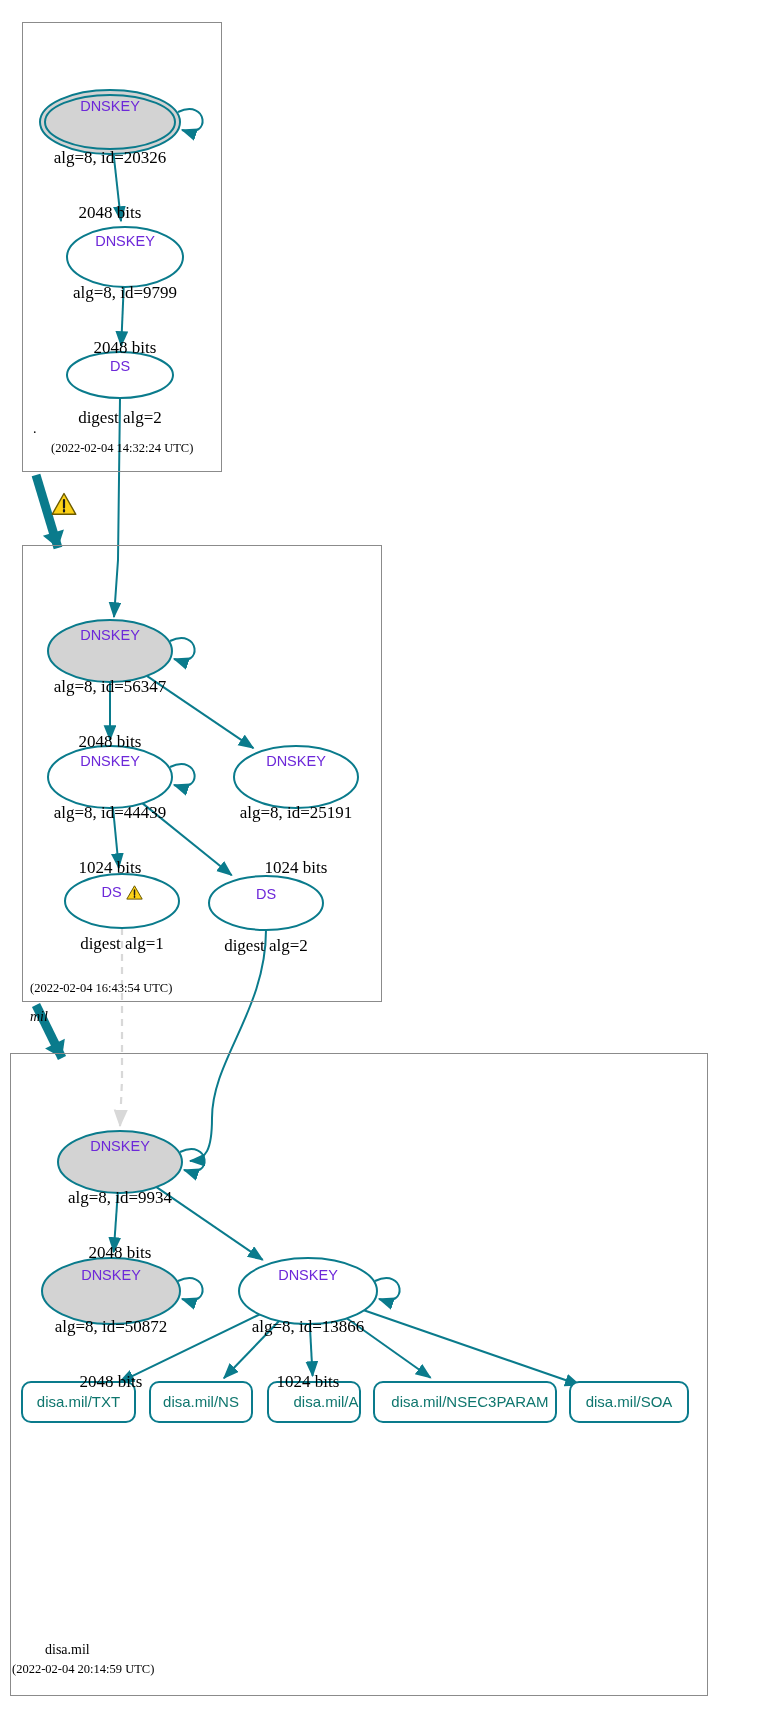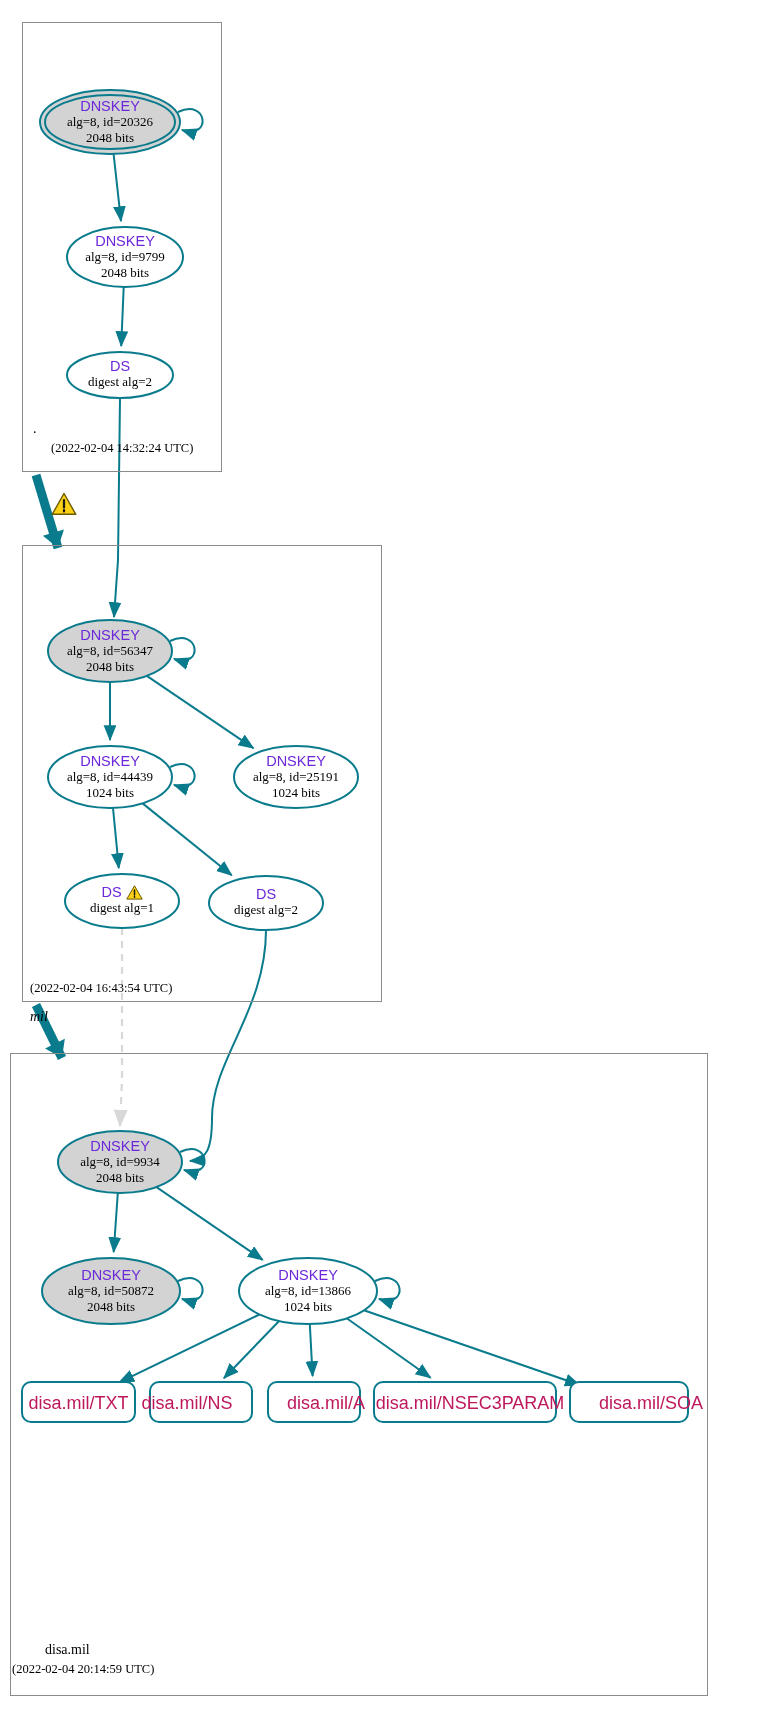--- a/index.html
+++ b/index.html
@@ -4,22 +4,22 @@
 <style>
   html,body{margin:0;padding:0;background:#ffffff;}
   body{width:768px;height:1711px;position:relative;font-family:"Liberation Serif",serif;}
   #stage{position:absolute;left:0;top:0;width:768px;height:1711px;}
   svg.layer{position:absolute;left:0;top:0;width:768px;height:1711px;overflow:visible;}
   .zone-box{position:absolute;border:1px solid #8b8b8b;background:transparent;box-sizing:border-box;}
   .zone-label{position:absolute;font-family:"Liberation Serif",serif;font-size:14px;color:#000;white-space:nowrap;}
   .zone-time{position:absolute;font-family:"Liberation Serif",serif;font-size:12.5px;color:#000;white-space:nowrap;}
   .node-text{position:absolute;text-align:center;white-space:nowrap;pointer-events:none;}
   .nt-title{font-family:"Liberation Sans",sans-serif;font-size:14.5px;color:#6d28d9;line-height:1.12;}
-  .nt-sub{font-family:"Liberation Serif",serif;font-size:13px;color:#000;line-height:1.2;}
-  .rr-text{font-family:"Liberation Sans",sans-serif;font-size:18px;color:#be185d;}
+  .nt-sub{font-family:"Liberation Serif",serif;font-size:17px;color:#000;line-height:1.2;margin-top:34px;}
+  .rr-text{font-family:"Liberation Sans",sans-serif;font-size:15px;color:#0f766e;}
 </style>
 </head>
 <body>
 
 <div id="stage">
   <svg class="layer" id="edge-layer" viewBox="0 0 768 1711" preserveAspectRatio="none" aria-hidden="true">
       <defs>
         <marker id="arr-sec" markerWidth="9" markerHeight="9" refX="7.4" refY="3.2" orient="auto" markerUnits="strokeWidth">
           <path d="M0,0 L8,3.2 L0,6.4 z" fill="#0a7b8c"></path>
         </marker>
@@ -171,18 +171,18 @@
         <div class="nt-title">DNSKEY</div>
         <div class="nt-sub">alg=8, id=50872</div>
         <div class="nt-sub">2048 bits</div>
       </div>
       <div class="node-text" style="left: 239px; width: 138px; top: 1267px;">
         <div class="nt-title">DNSKEY</div>
         <div class="nt-sub">alg=8, id=13866</div>
         <div class="nt-sub">1024 bits</div>
       </div>
       <div class="node-text rr-text" style="left: 22px; width: 113px; top: 1393px;">disa.mil/TXT</div>
-      <div class="node-text rr-text" style="left: 134px; width: 106px; top: 1393px;">disa.mil/NS</div>
+      <div class="node-text rr-text" style="left: 148px; width: 106px; top: 1393px;">disa.mil/NS</div>
       <div class="node-text rr-text" style="left: 268px; width: 92px; top: 1393px; padding-left: 12px;">disa.mil/A</div>
       <div class="node-text rr-text" style="left: 374px; width: 192px; top: 1393px;">disa.mil/NSEC3PARAM</div>
-      <div class="node-text rr-text" style="left: 570px; width: 118px; top: 1393px; padding-left: 22px;">disa.mil/SOA</div>
+      <div class="node-text rr-text" style="left: 570px; width: 118px; top: 1393px;">disa.mil/SOA</div>
     </div>
 </div>
 
 </body></html>

